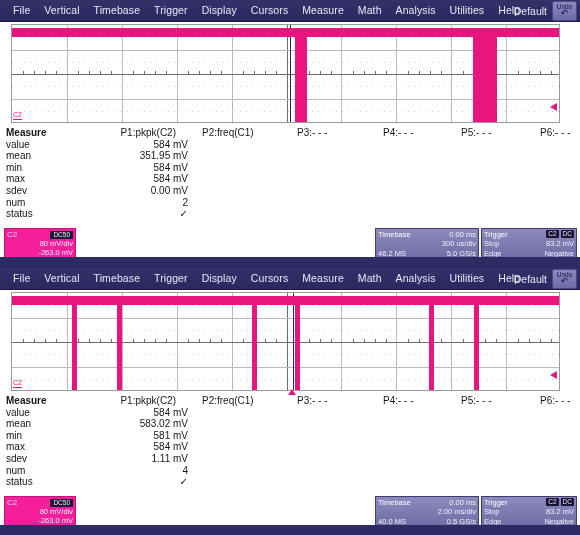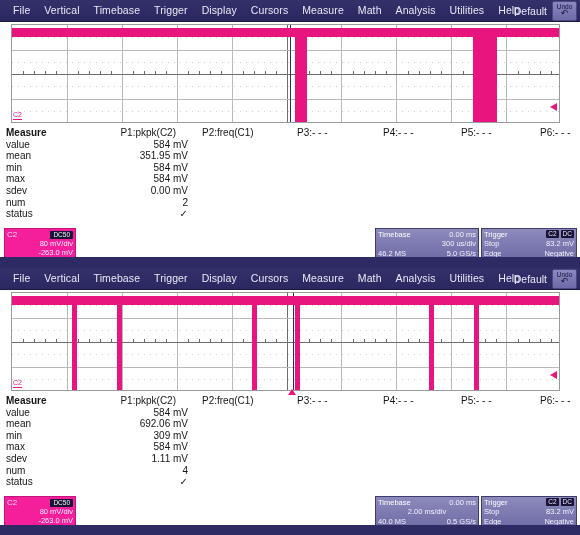--- a/index.html
+++ b/index.html
@@ -621,25 +621,25 @@
         <span class="mcol-head p4col">P4:- - -</span>
         <span class="mcol-head p5col">P5:- - -</span>
         <span class="mcol-head p6col">P6:- - -</span>
       </div>
       <div class="mrow">
         <span class="mlabel">value</span>
         <span class="mval p1val">584 mV</span>
       </div>
       <div class="mrow">
         <span class="mlabel">mean</span>
-        <span class="mval p1val">692.06 mV</span>
+        <span class="mval p1val">583.02 mV</span>
       </div>
       <div class="mrow">
         <span class="mlabel">min</span>
-        <span class="mval p1val">309 mV</span>
+        <span class="mval p1val">581 mV</span>
       </div>
       <div class="mrow">
         <span class="mlabel">max</span>
         <span class="mval p1val">584 mV</span>
       </div>
       <div class="mrow">
         <span class="mlabel">sdev</span>
         <span class="mval p1val">1.11 mV</span>
       </div>
       <div class="mrow">
@@ -661,21 +661,21 @@
         <div class="row2">80 mV/div</div>
         <div class="row3">-263.0 mV</div>
       </div>
 
       <div class="status-panels">
         <div class="panel panel-timebase">
           <div class="prow">
             <span class="ptitle">Timebase</span>
             <span>0.00 ms</span>
           </div>
-          <div class="prow" style="justify-content:center">
+          <div class="prow" style="justify-content:flex-end">
             <span>2.00 ms/div</span>
           </div>
           <div class="prow">
             <span>40.0 MS</span>
             <span>0.5 GS/s</span>
           </div>
         </div>
 
         <div class="panel panel-trigger">
           <div class="prow">

